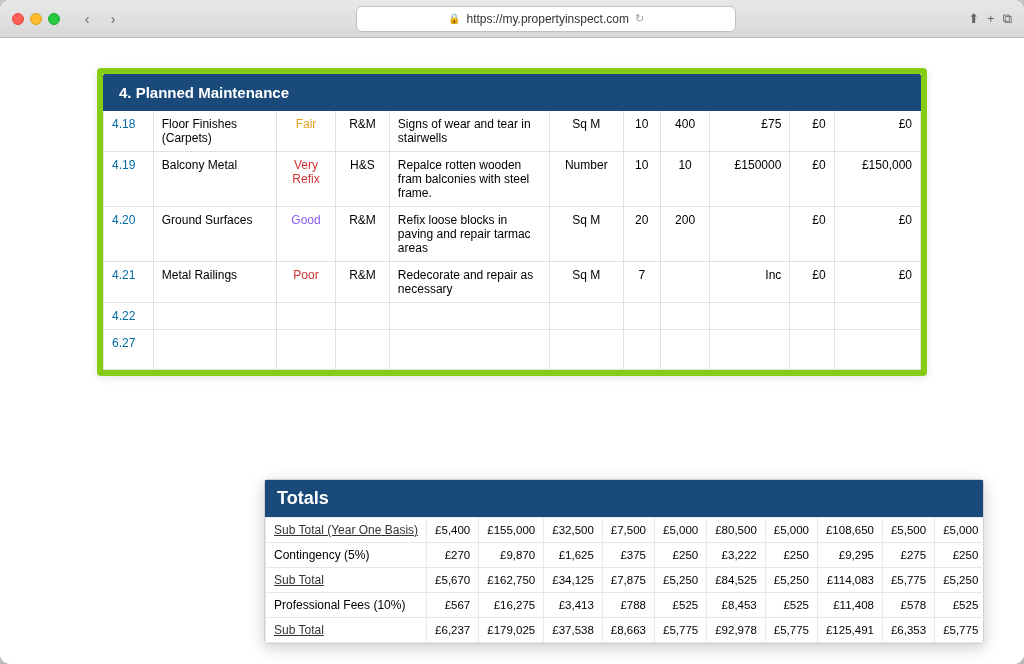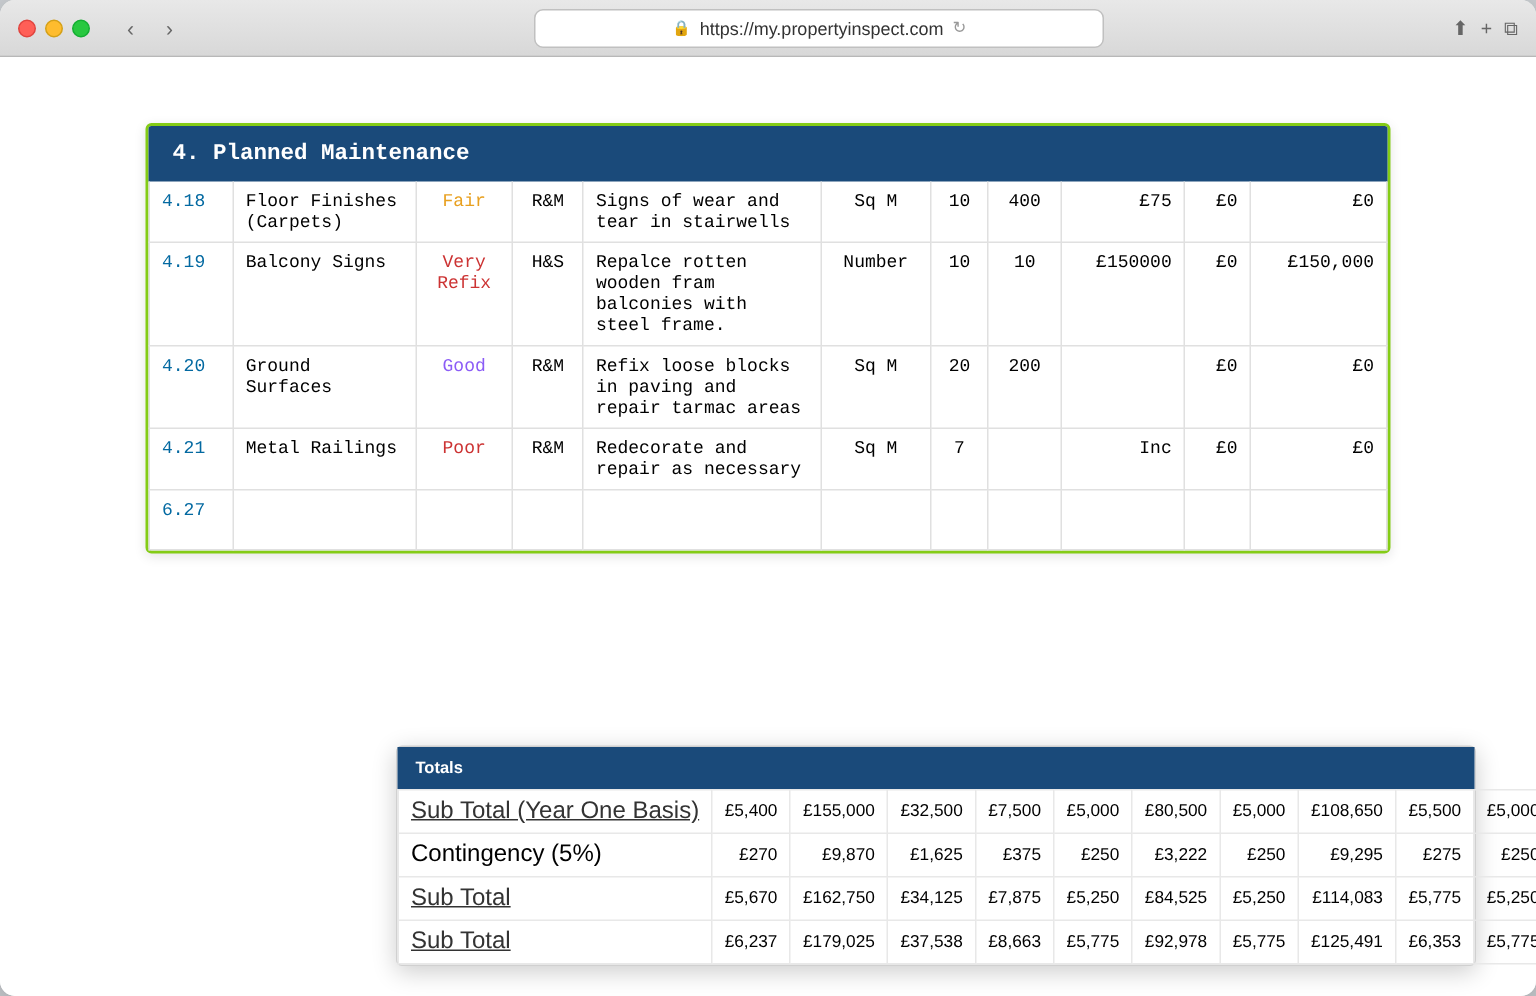--- a/index.html
+++ b/index.html
@@ -103,26 +103,25 @@
       flex: 1;
       background: white;
       padding: 30px 40px;
       overflow: auto;
       position: relative;
     }
 
     
     .report-card {
       background: white;
-      border: 2px solid #84cc16;
+      border: 6px solid #84cc16;
       border-radius: 4px;
       max-width: 830px;
-      margin: 14px auto;
+      margin: 0 auto;
       box-shadow: 0 2px 8px rgba(0,0,0,0.1);
-      font-family: Liberation Mono, monospace;
     }
 
     .section-header {
       background: #1a4a7a;
       color: white;
       font-weight: bold;
       font-size: 15px;
       padding: 10px 16px;
       border-radius: 2px 2px 0 0;
     }
@@ -174,37 +173,37 @@
       background: white;
       border: 1px solid #d0d0d0;
       border-radius: 4px;
       box-shadow: 0 4px 16px rgba(0,0,0,0.2);
       z-index: 10;
     }
     .totals-header {
       background: #1a4a7a;
       color: white;
       font-weight: bold;
-      font-size: 11px;
+      font-size: 18px;
       padding: 8px 12px;
     }
     .totals-table {
       width: 100%;
       border-collapse: collapse;
       font-size: 11.5px;
     }
     .totals-table td {
       border: 1px solid #e8e8e8;
       padding: 5px 8px;
       text-align: right;
       white-space: nowrap;
     }
     .totals-table td:first-child {
       text-align: left;
-      font-size: 16px;
+      font-size: 12px;
     }
     .totals-table tr td:first-child {
       width: 180px;
     }
     .underline-link {
       text-decoration: underline;
       color: #333;
     }
   </style>
 </head>
@@ -255,21 +254,21 @@
             <td class="unit-cell">Sq M</td>
             <td class="qty-cell">10</td>
             <td class="rate-cell">400</td>
             <td class="cost-cell">£75</td>
             <td class="zero-cell">£0</td>
             <td class="total-cell">£0</td>
           </tr>
 
           <tr>
             <td class="row-num">4.19</td>
-            <td class="item-name">Balcony Signs</td>
+            <td class="item-name">Balcony Metal</td>
             <td class="condition-cell condition-verypoor">Very Refix</td>
             <td class="type-cell">H&amp;S</td>
             <td class="desc-cell">Repalce rotten wooden fram balconies with steel frame.</td>
             <td class="unit-cell">Number</td>
             <td class="qty-cell">10</td>
             <td class="rate-cell">10</td>
             <td class="cost-cell">£150000</td>
             <td class="zero-cell">£0</td>
             <td class="total-cell">£150,000</td>
           </tr>
@@ -295,20 +294,33 @@
             <td class="type-cell">R&amp;M</td>
             <td class="desc-cell">Redecorate and repair as necessary</td>
             <td class="unit-cell">Sq M</td>
             <td class="qty-cell">7</td>
             <td class="rate-cell"></td>
             <td class="cost-cell">Inc</td>
             <td class="zero-cell">£0</td>
             <td class="total-cell">£0</td>
           </tr>
 
+          <tr>
+            <td class="row-num">4.22</td>
+            <td></td>
+            <td></td>
+            <td></td>
+            <td></td>
+            <td></td>
+            <td></td>
+            <td></td>
+            <td></td>
+            <td></td>
+            <td></td>
+          </tr>
 
           <tr>
             <td class="row-num">6.27</td>
             <td style="height:40px;"></td>
             <td></td>
             <td></td>
             <td></td>
             <td></td>
             <td></td>
             <td></td>
@@ -359,20 +371,33 @@
             <td>£34,125</td>
             <td>£7,875</td>
             <td>£5,250</td>
             <td>£84,525</td>
             <td>£5,250</td>
             <td>£114,083</td>
             <td>£5,775</td>
             <td>£5,250</td>
           </tr>
           <tr>
+            <td>Professional Fees (10%)</td>
+            <td>£567</td>
+            <td>£16,275</td>
+            <td>£3,413</td>
+            <td>£788</td>
+            <td>£525</td>
+            <td>£8,453</td>
+            <td>£525</td>
+            <td>£11,408</td>
+            <td>£578</td>
+            <td>£525</td>
+          </tr>
+          <tr>
             <td><span class="underline-link">Sub Total</span></td>
             <td>£6,237</td>
             <td>£179,025</td>
             <td>£37,538</td>
             <td>£8,663</td>
             <td>£5,775</td>
             <td>£92,978</td>
             <td>£5,775</td>
             <td>£125,491</td>
             <td>£6,353</td>

